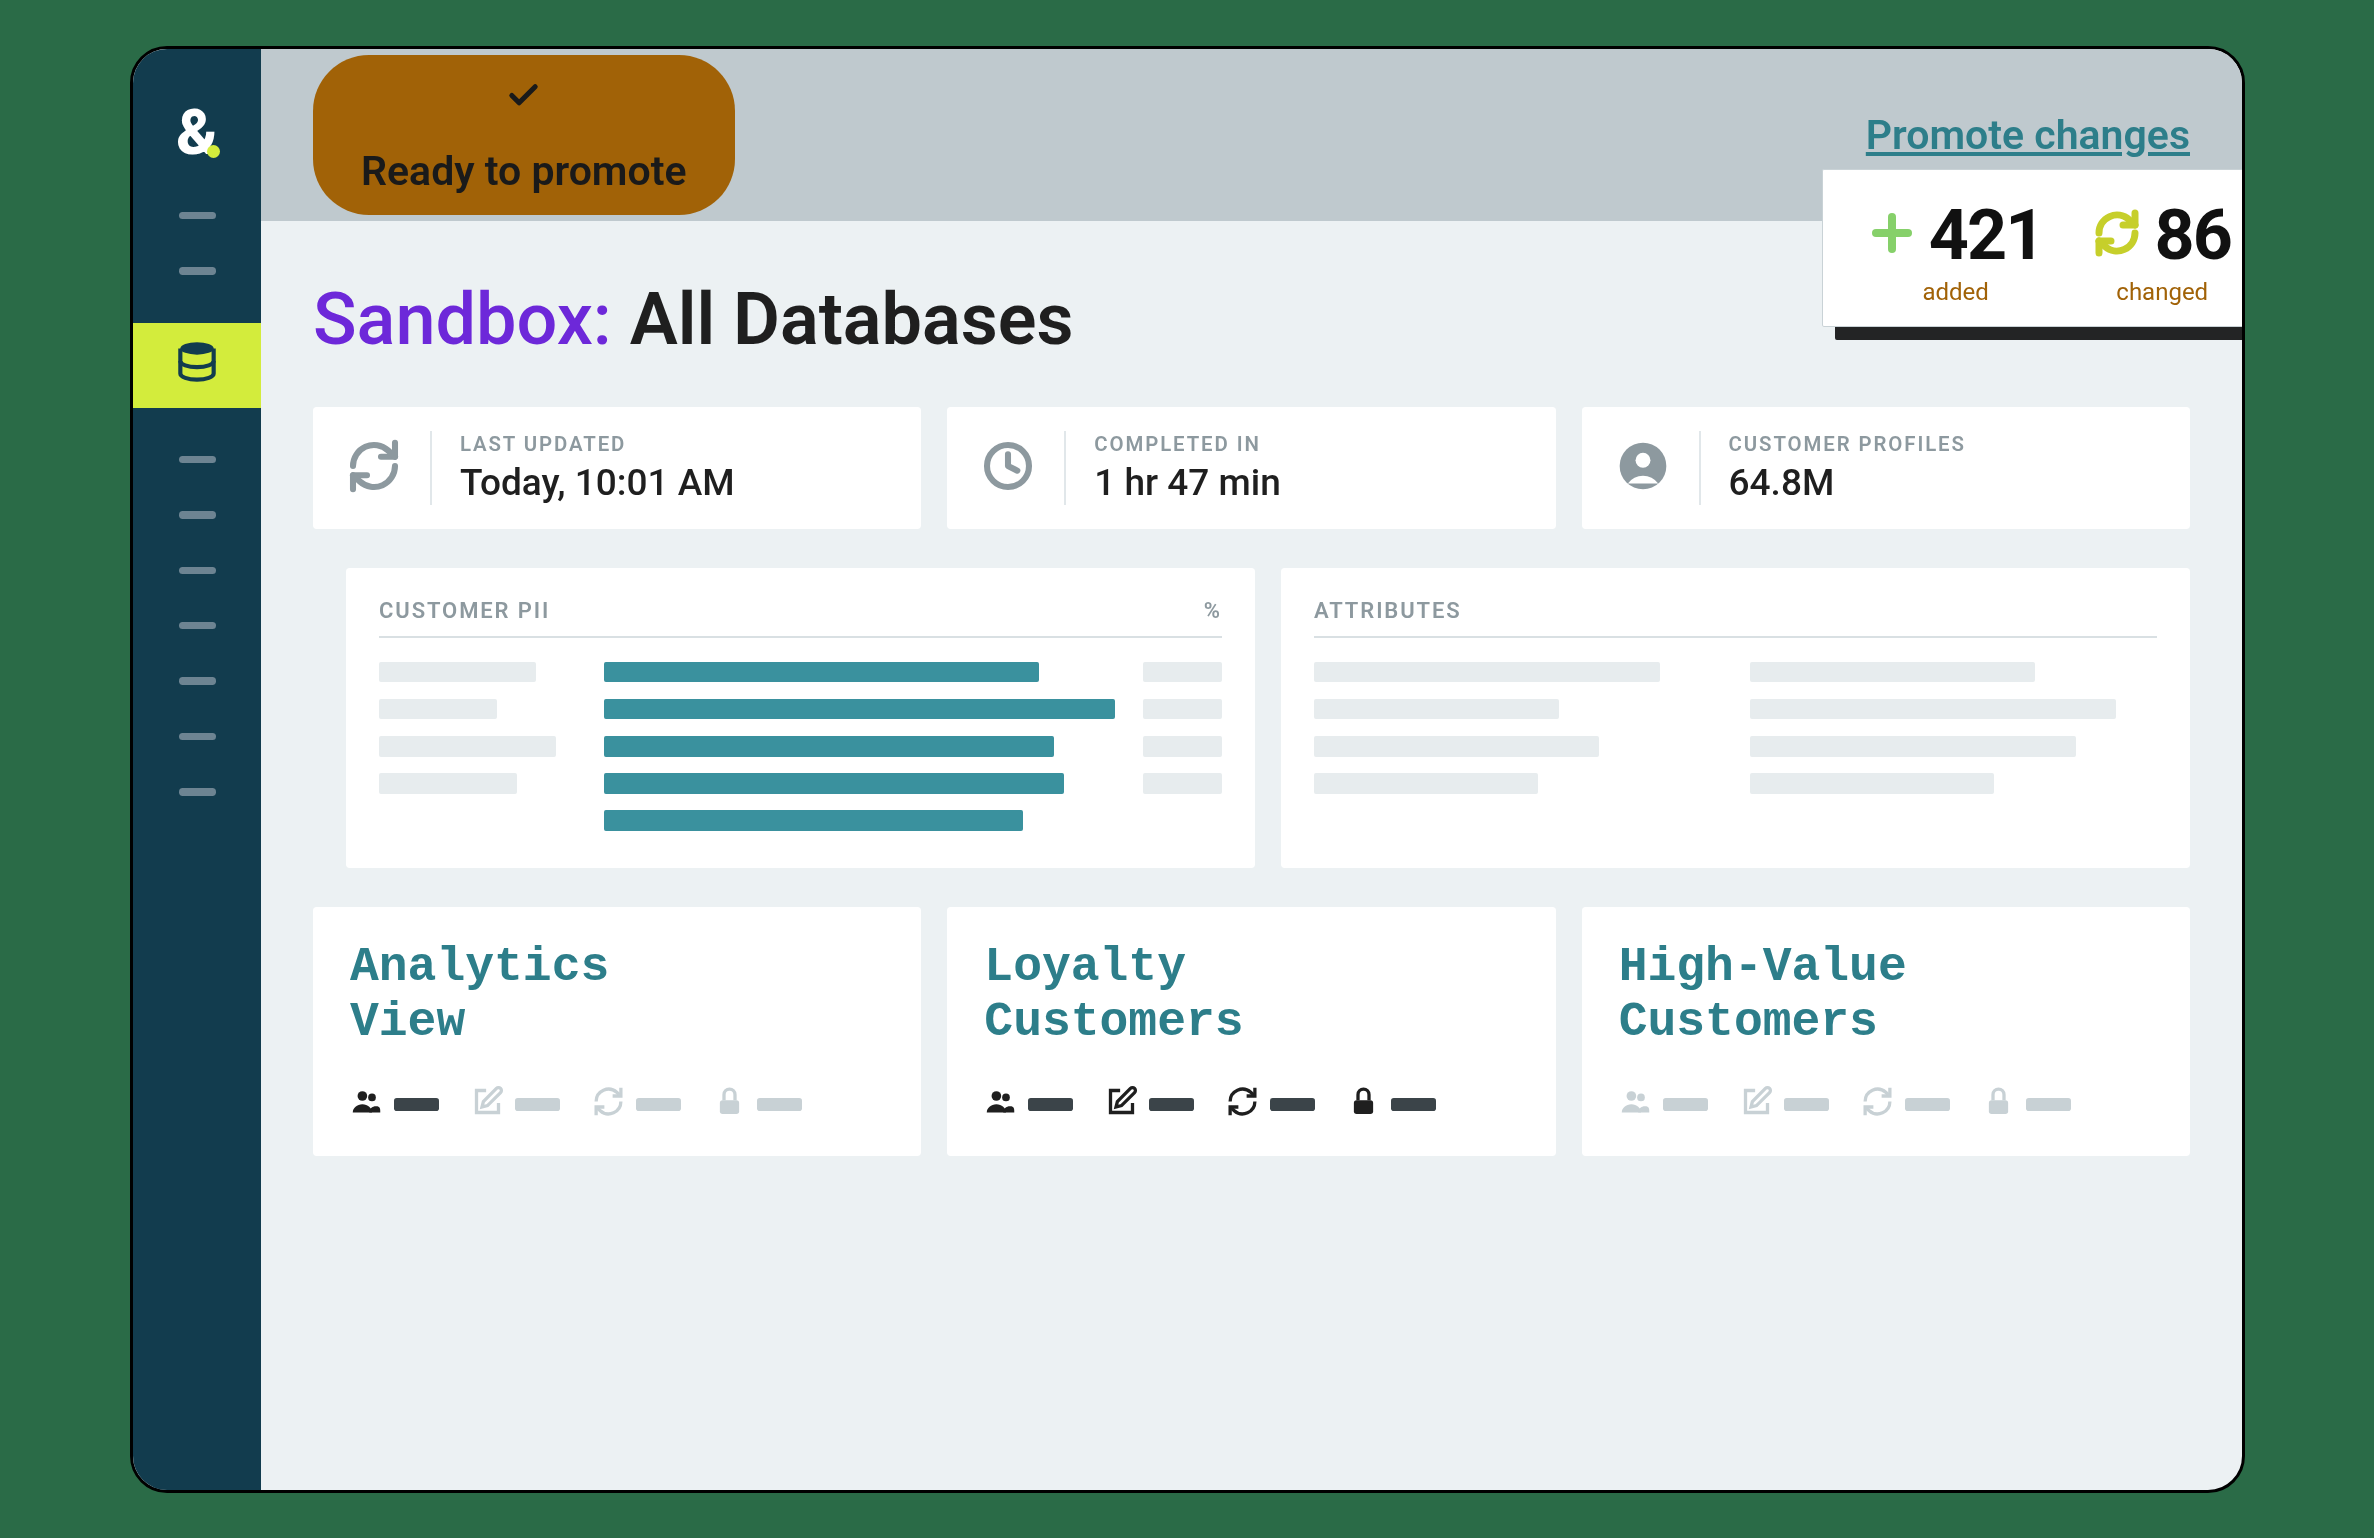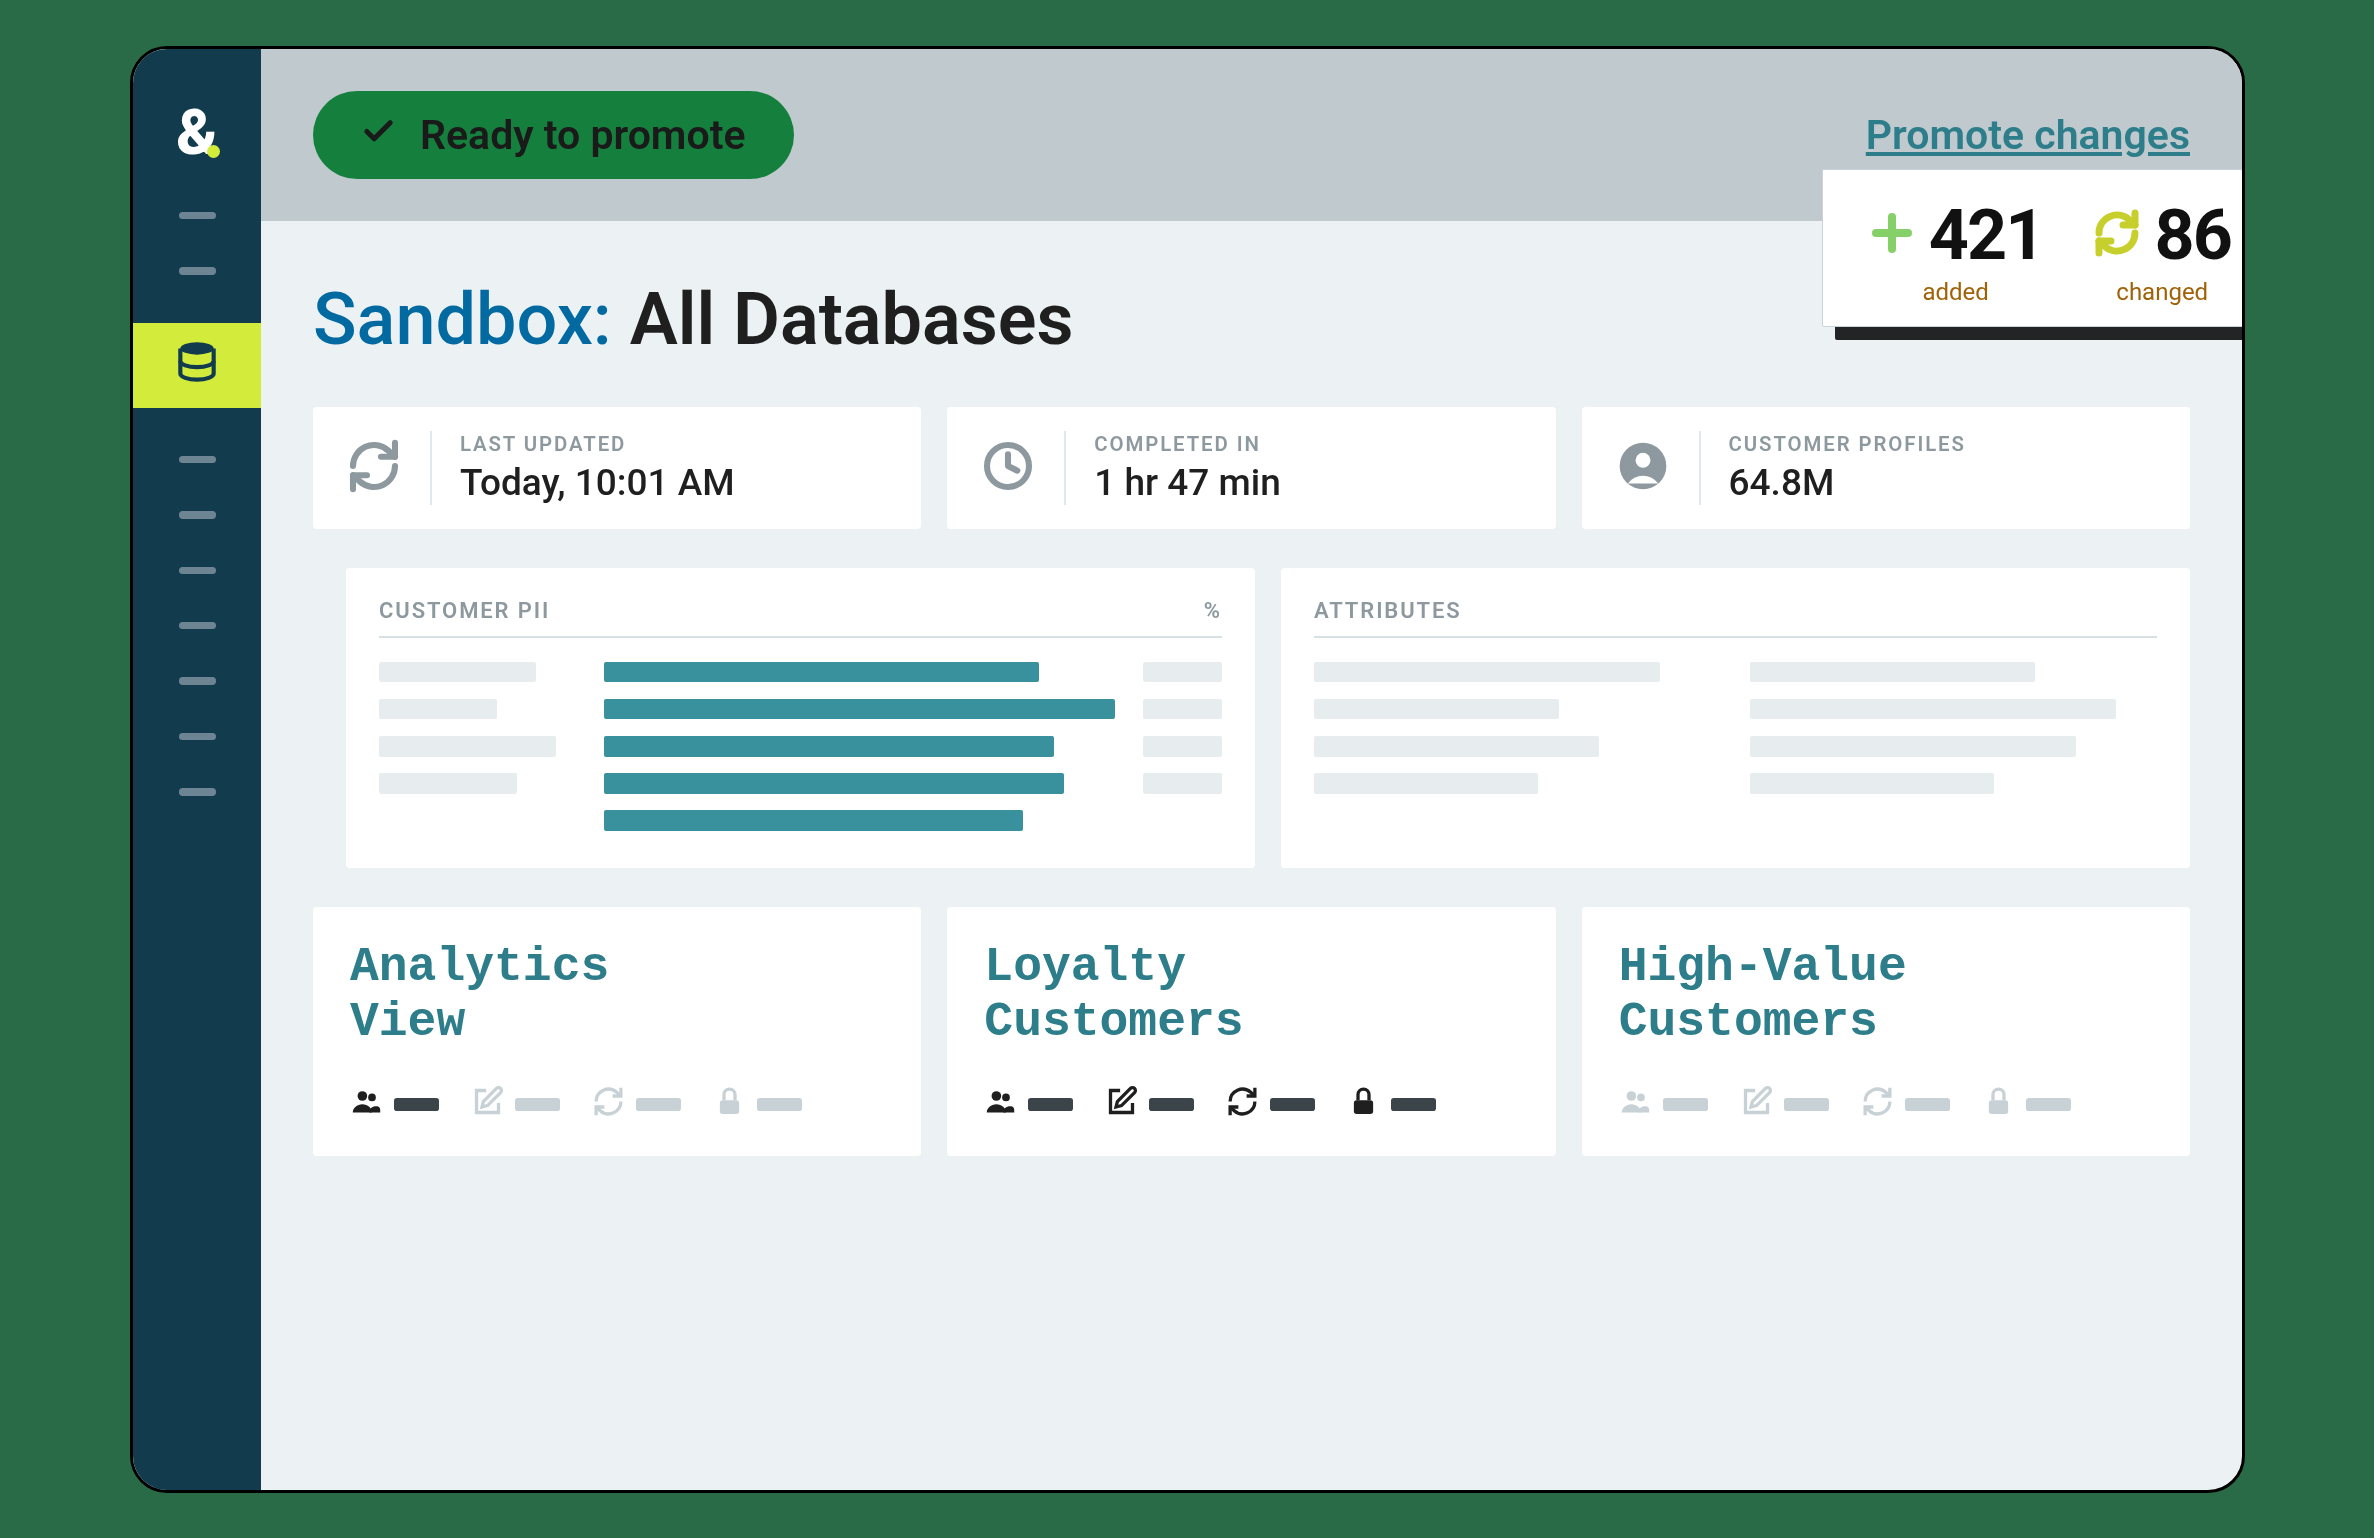--- a/index.html
+++ b/index.html
@@ -69,49 +69,50 @@
   flex-direction: column;
 }
 .topbar {
   background: #bfc9ce;
   height: 172px;
   display: flex;
   align-items: center;
   padding: 0 52px;
 }
 .status-pill {
-  background: #15803d;
+  background: #a16207;
   border-radius: 56px;
   padding: 20.4px 48px;
   display: flex;
   align-items: center;
   gap: 24px;
   font-size: 41px;
   font-weight: 600;
   color: #1a1a1a;
+  flex-direction: column;
 }
 .promote-link {
   margin-left: auto;
   color: #2d7e8a;
   font-size: 41px;
   font-weight: 600;
   text-decoration: underline;
   cursor: pointer;
 }
 .content {
   padding: 56px 52px 0 52px;
   position: relative;
 }
 .page-title {
   font-size: 72px;
   font-weight: 600;
   color: #1f1f1f;
   margin-bottom: 45px;
 }
-.page-title .prefix { color: #0369a1; font-weight: 500; }
+.page-title .prefix { color: #6d28d9; font-weight: 500; }
 .stats-row {
   display: flex;
   gap: 26px;
   margin-bottom: 39px;
 }
 .stat-card {
   background: #fff;
   flex: 1;
   padding: 24px 33px;
   display: flex;

